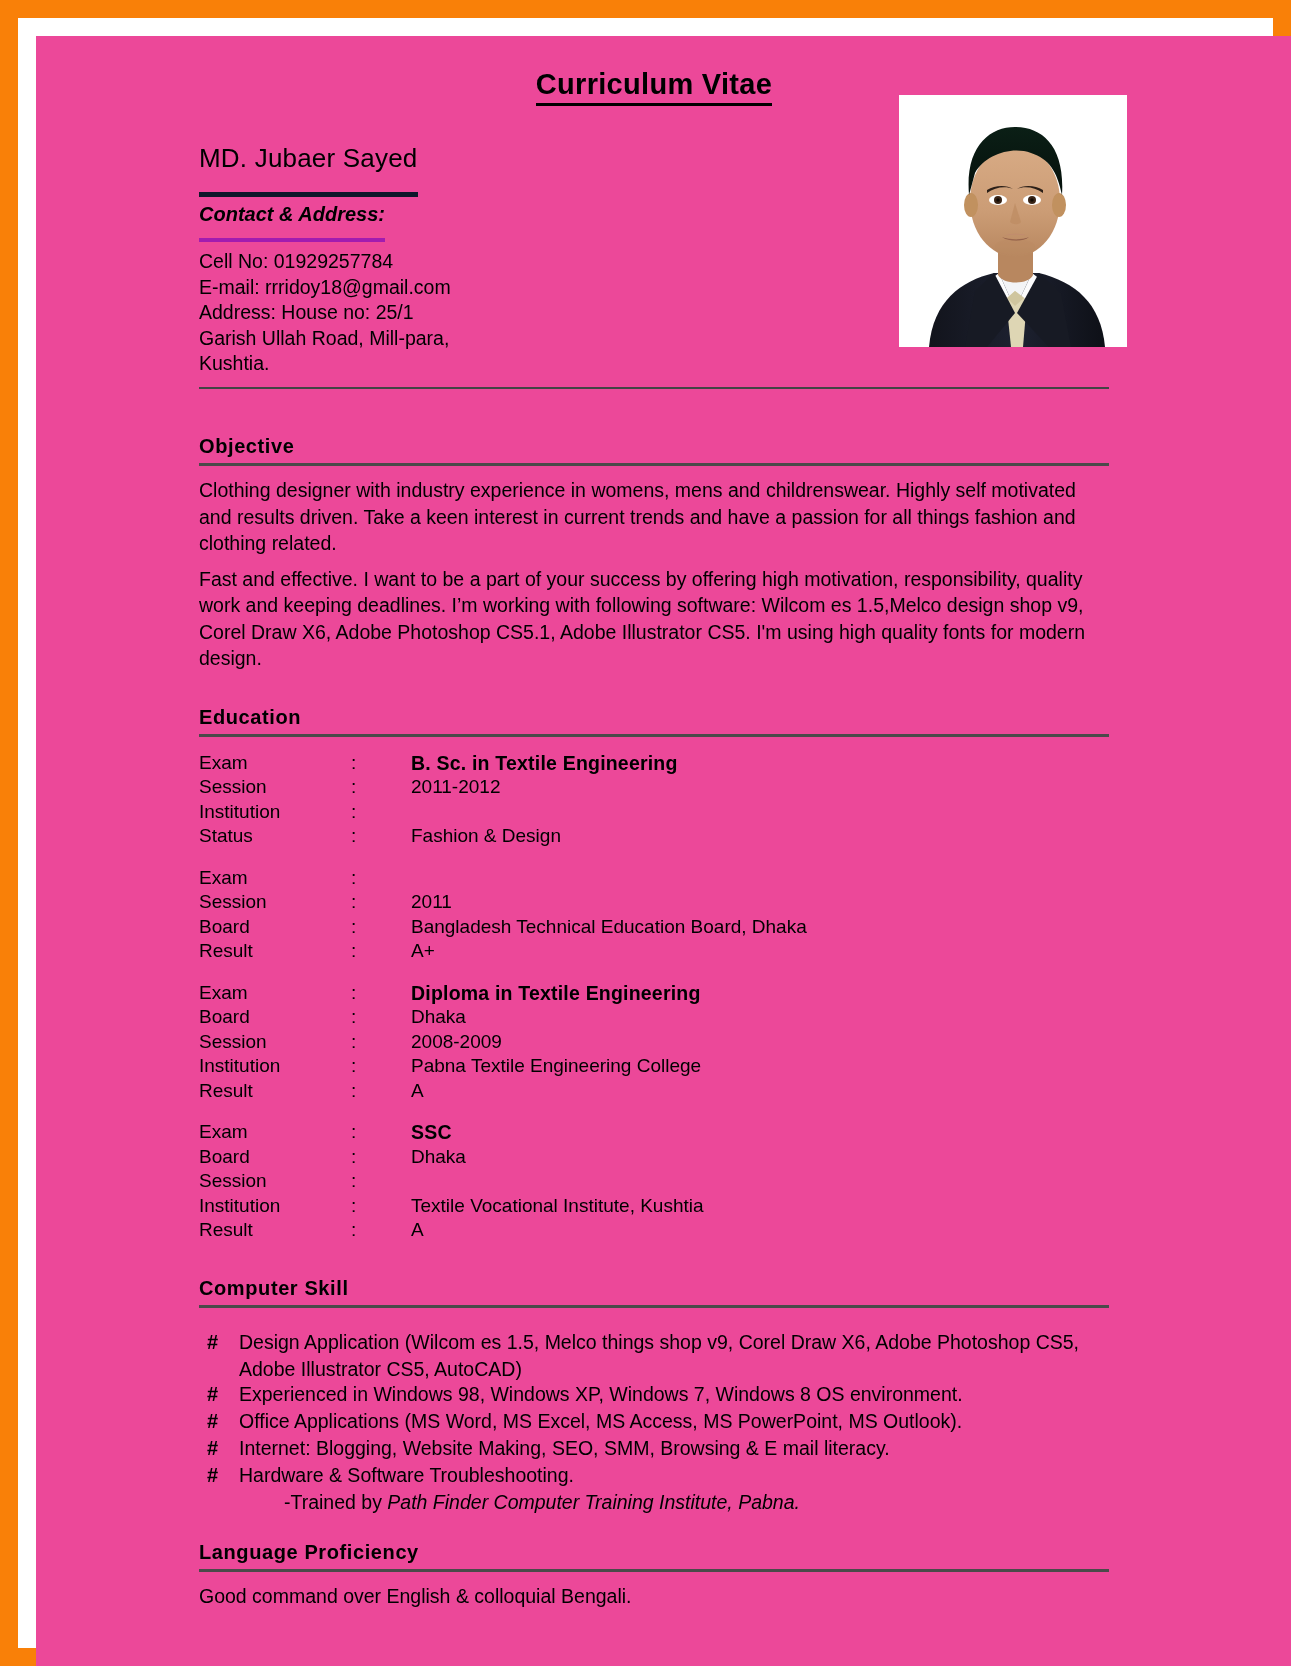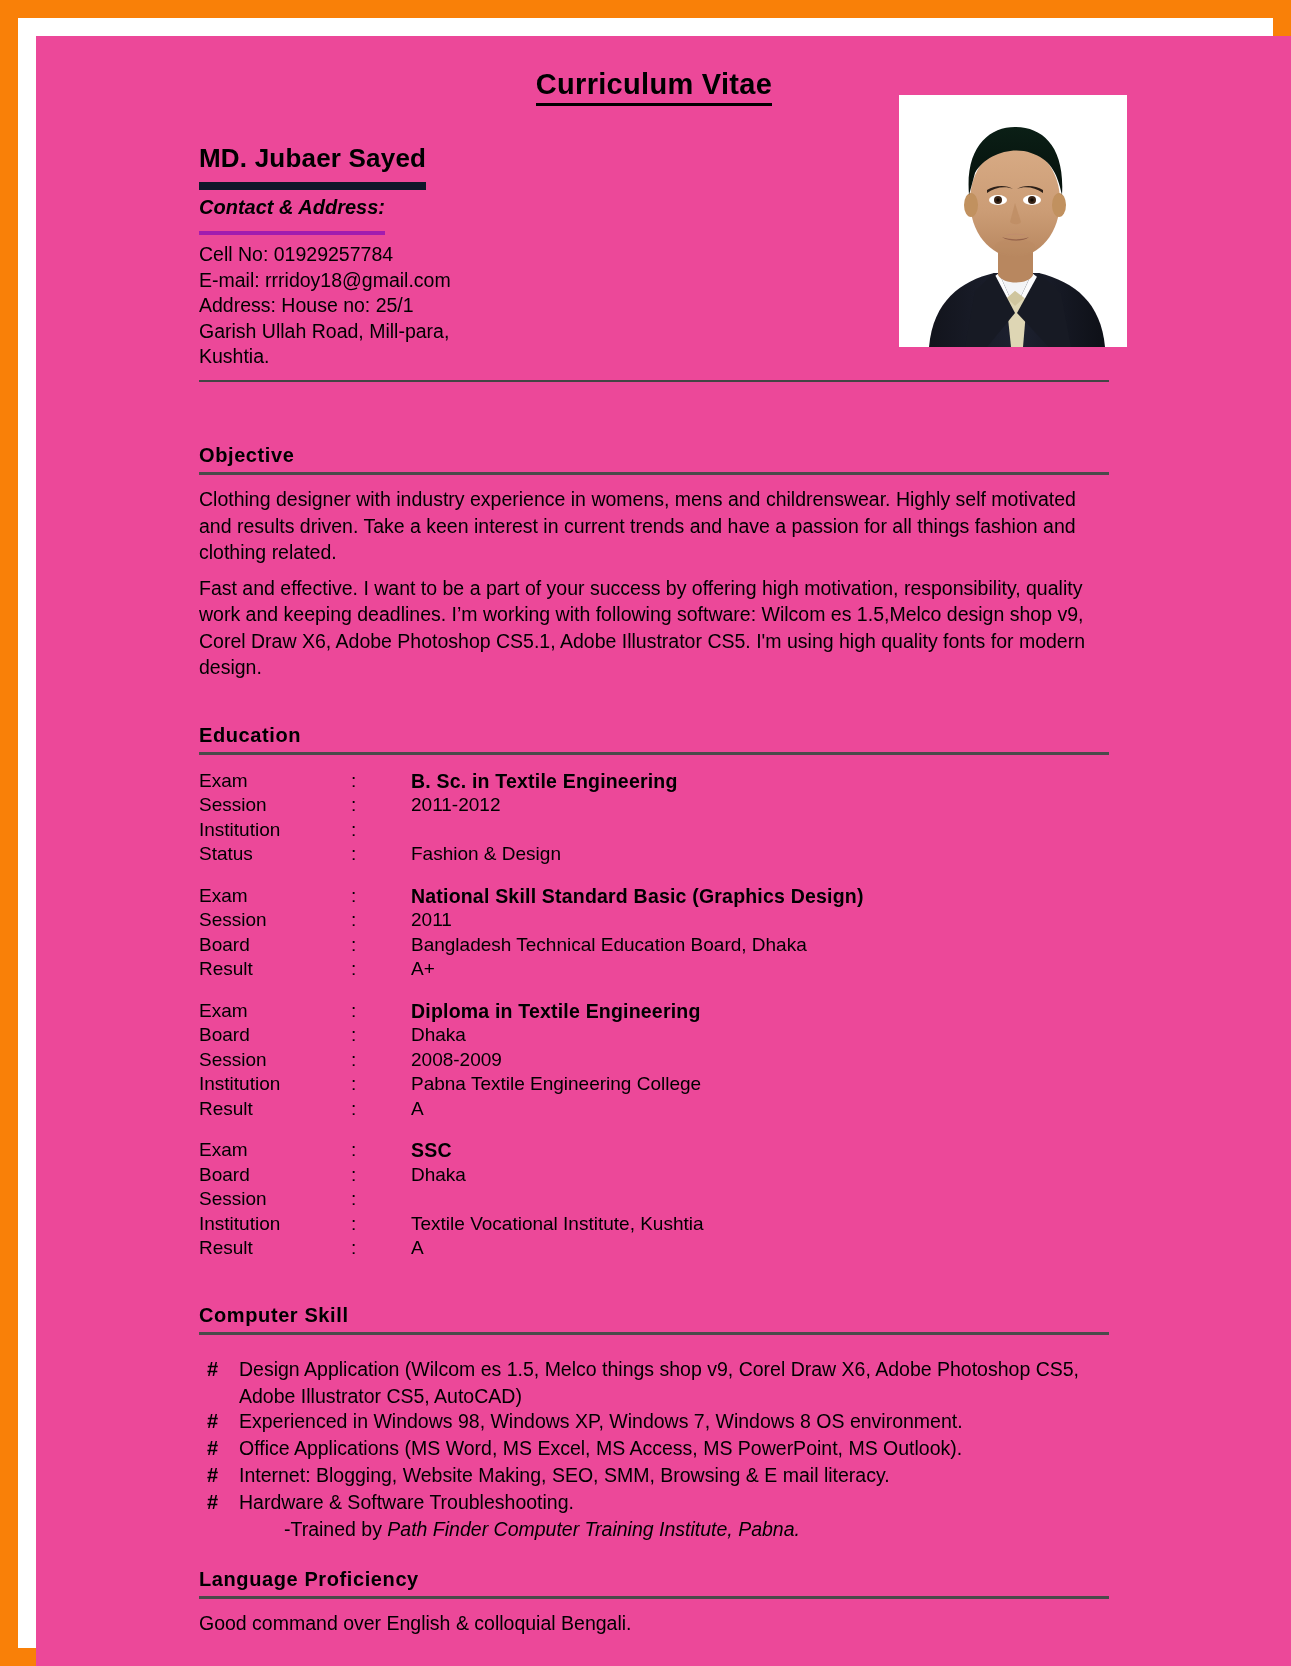--- a/index.html
+++ b/index.html
@@ -60,24 +60,24 @@
   .header-row {
     position: relative;
     margin-top: 40px;
     min-height: 258px;
   }
   .identity {
     width: 600px;
   }
   .full-name {
     font-size: 26px;
-    font-weight: bold;
+    font-weight: normal;
     display: inline-block;
-    border-bottom: 8px solid #0f172a;
-    padding-bottom: 8px;
+    border-bottom: 5px solid #0f172a;
+    padding-bottom: 18px;
     letter-spacing: 0.2px;
   }
   .contact-label {
     font-size: 20px;
     font-weight: bold;
     font-style: italic;
     display: inline-block;
     border-bottom: 4px solid #a21caf;
     margin-top: 6px;
     padding-bottom: 12px;
@@ -103,21 +103,21 @@
   
   .header-rule {
     border: 0;
     border-top: 2px solid #444;
     margin: 10px 0 0 0;
     width: 100%;
   }
 
   
   .section {
-    margin-top: 43px;
+    margin-top: 34px;
   }
   .section-heading {
     font-size: 20px;
     font-weight: bold;
     letter-spacing: 0.6px;
     padding-bottom: 5px;
     border-bottom: 3px solid #4a4a4a;
   }
 
   .para {
@@ -300,21 +300,20 @@
             <div class="edu-key">Status</div>
             <div class="edu-colon">:</div>
             <div class="edu-val">Fashion &amp; Design</div>
           </div>
         </div>
 
         <div class="edu-block">
           <div class="edu-row">
             <div class="edu-key">Exam</div>
             <div class="edu-colon">:</div>
-            <div class="edu-val bold">National Skill Standard Basic (Graphics Design)</div>
           </div>
           <div class="edu-row">
             <div class="edu-key">Session</div>
             <div class="edu-colon">:</div>
             <div class="edu-val">2011</div>
           </div>
           <div class="edu-row">
             <div class="edu-key">Board</div>
             <div class="edu-colon">:</div>
             <div class="edu-val">Bangladesh Technical Education Board, Dhaka</div>

